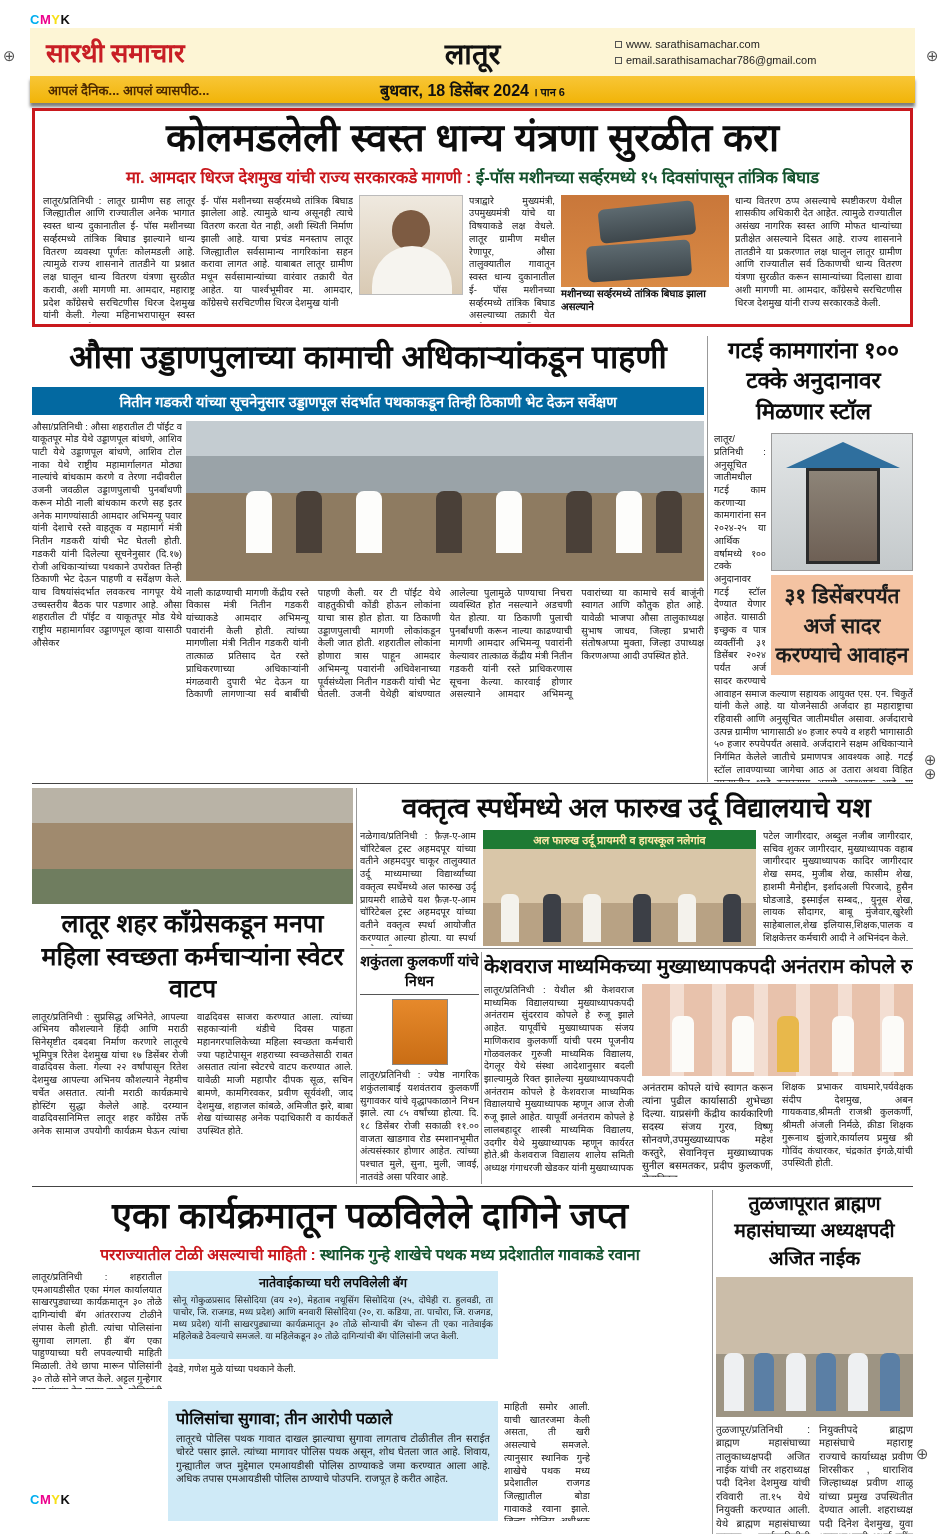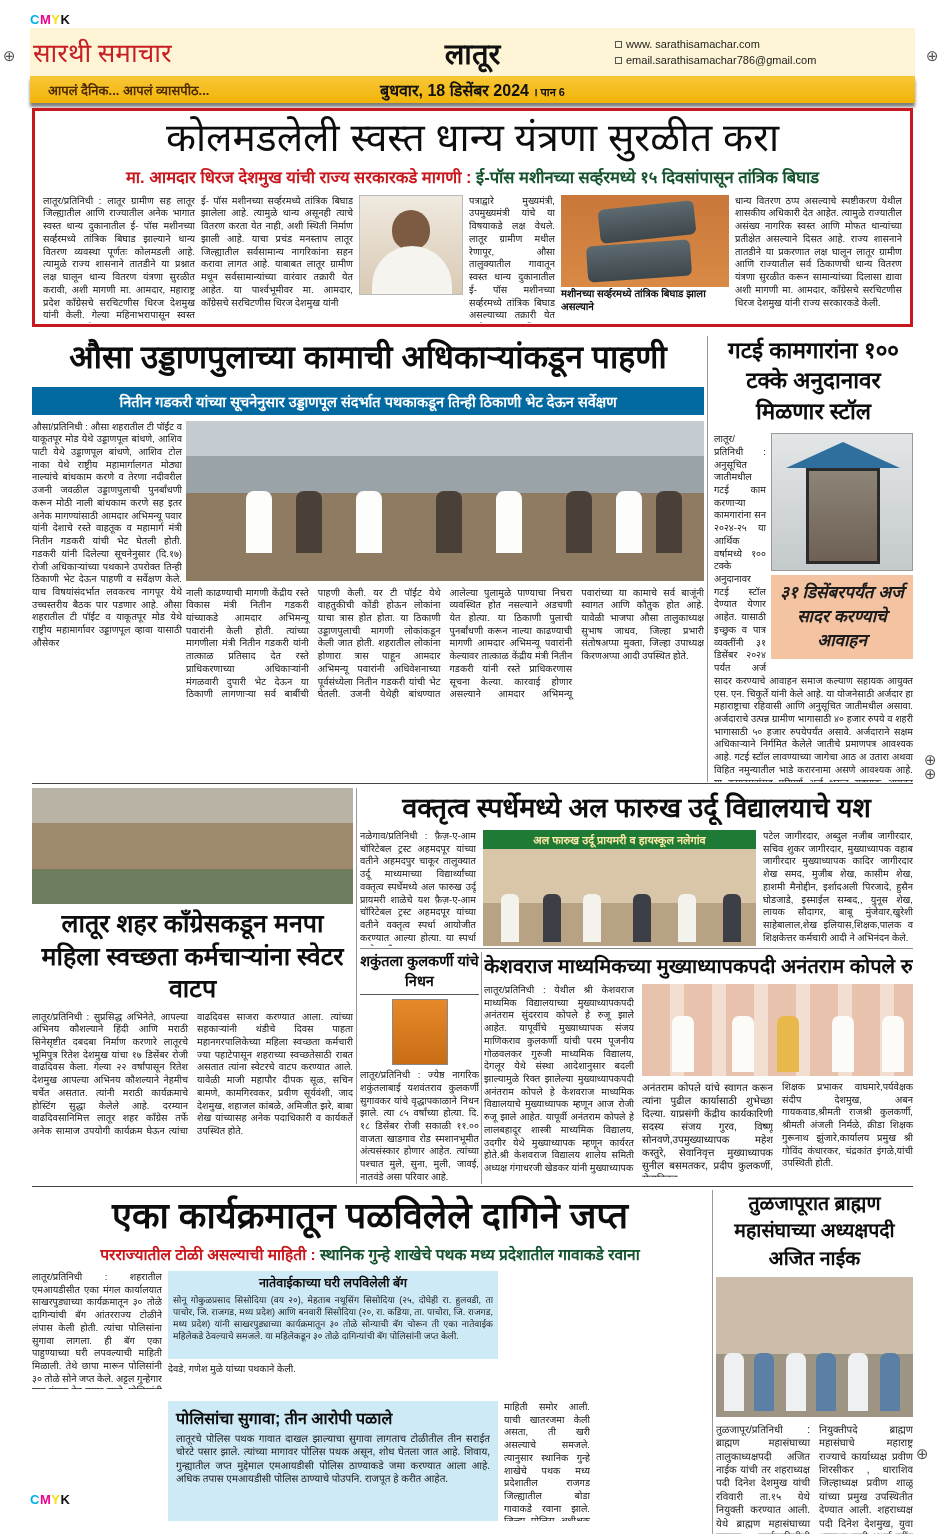--- a/index.html
+++ b/index.html
@@ -8,39 +8,39 @@
   #paper { position:relative; width:945px; height:1538px; background:#ffffff; margin:0 auto; overflow:hidden; }
 
   .cmyk { position:absolute; font-weight:bold; font-size:13px; letter-spacing:0.5px; }
   .cmyk b:nth-child(1){color:#00aeef;} .cmyk b:nth-child(2){color:#ec008c;}
   .cmyk b:nth-child(3){color:#f7e017;} .cmyk b:nth-child(4){color:#111;}
 
   .regmark { position:absolute; width:15px; height:15px; color:#555; font-size:15px; line-height:15px; }
 
   
   .cream { position:absolute; left:30px; top:28px; width:885px; height:48px; background:#fdf5d5; display:flex; align-items:center; }
-  .brand { width:300px; padding-left:3px; color:#c81e25; font-weight:normal; font-size:26px; font-family:"Liberation Serif","DejaVu Serif",serif; }
+  .brand { width:300px; padding-left:16px; color:#c81e25; font-weight:bold; font-size:26px; font-family:"Liberation Serif","DejaVu Serif",serif; }
   .city  { flex:1; text-align:center; font-weight:bold; font-size:29px; color:#111; }
   .mast-right { width:300px; font-size:11px; color:#222; line-height:1.5; padding-right:10px; }
   .mast-right .ic { display:inline-block; width:7px; height:7px; border:1px solid #555; margin-right:4px; }
   .gold { position:absolute; left:30px; top:76px; width:885px; height:27px; background:linear-gradient(#f8c637,#f1b408); box-shadow:0 4px 3px rgba(0,0,0,.5); display:flex; align-items:center; }
   .tagline { width:300px; padding-left:18px; font-weight:bold; font-size:13px; color:#4d2a00; }
   .dateline { flex:1; text-align:center; font-weight:bold; font-size:16px; color:#111; }
   .dateline .pg { font-size:11px; font-weight:bold; }
 
   
   .jt { text-align:justify; font-size:9.5px; line-height:1.34; color:#1a1a1a; overflow:hidden; }
   .cap { font-weight:bold; font-size:10px; line-height:1.3; color:#111; }
   .hrule { position:absolute; height:1px; background:#444; }
   .vrule { position:absolute; width:1px; background:#999; }
   .ph { position:relative; overflow:hidden; background:linear-gradient(135deg,#aab3b8,#7a6f5e); }
 
   
   .lead-box { position:absolute; left:32px; top:108px; width:881px; height:219px; border:3px solid #c9181d; padding:3px 8px; overflow:hidden; }
-  .lead-hl { text-align:center; font-weight:normal; font-size:39px; line-height:1.25; color:#0d0d0d; white-space:nowrap; overflow:hidden; }
+  .lead-hl { text-align:center; font-weight:bold; font-size:39px; line-height:1.25; color:#0d0d0d; white-space:nowrap; overflow:hidden; }
   .lead-kick { text-align:center; font-size:16.5px; font-weight:bold; white-space:nowrap; overflow:hidden; margin-top:2px; }
   .red { color:#c9181d; } .blk { color:#14532d; }
   .lead-body { display:flex; gap:6px; margin-top:7px; height:128px; }
   .lead-body .c1{width:152px;} .lead-body .c2{width:152px;} .lead-body .c3{width:86px;} .lead-body .c4{flex:1;}
   .portrait { width:104px; height:100px; background:linear-gradient(#efe9df,#d9cab4); border:1px solid #bbb; }
   .portrait .head{position:absolute; left:32px; top:14px; width:38px; height:40px; border-radius:50% 50% 46% 46%; background:#7d5b42;}
   .portrait .torso{position:absolute; left:12px; top:50px; width:80px; height:50px; border-radius:40px 40px 0 0; background:#f6f4ef;}
   .machwrap { width:168px; }
   .machine-photo { width:168px; height:92px; background:linear-gradient(#c9773a,#d98a45); }
   .machine-photo i { position:absolute; display:block; background:linear-gradient(#5d6a70,#3e474c); border-radius:6px; }
@@ -56,21 +56,21 @@
   .ausa-cols { column-count:4; column-gap:9px; height:178px; margin-top:6px; }
 
   
   .gatai { position:absolute; left:714px; top:336px; width:199px; height:446px; overflow:hidden; }
   .gatai-hl { font-weight:bold; font-size:22.5px; line-height:1.35; text-align:center; color:#0d0d0d; }
   .gatai-body { margin-top:6px; }
   .gatai-float { float:right; width:142px; margin:0 0 4px 5px; }
   .stall-photo { width:142px; height:138px; background:linear-gradient(#e3e6e7,#c4c9cb); border:1px solid #999; }
   .stall-photo .roof { position:absolute; left:14px; top:8px; width:0; height:0; border-left:57px solid transparent; border-right:57px solid transparent; border-bottom:26px solid #2f6f9e; }
   .stall-photo .door { position:absolute; left:34px; top:34px; width:74px; height:96px; background:linear-gradient(#8d8478,#6e6055); border:3px solid #2b2b2b; }
-  .peach { margin-top:4px; background:#f4c3a2; color:#1c1c1c; font-weight:bold; font-size:17px; text-align:center; padding:6px 4px; line-height:1.4;font-style:italic; }
+  .peach { margin-top:4px; background:#f4c3a2; color:#1c1c1c; font-weight:bold; font-size:21px; text-align:center; padding:6px 4px; line-height:1.4; }
 
   
   .sweater { position:absolute; left:32px; top:788px; width:321px; height:396px; overflow:hidden; }
   .sweater-photo { width:100%; height:116px; background:linear-gradient(#b9b3a6 0 30%,#a08a6e 30% 70%,#6f7d5f 70% 100%); }
   .kickline { display:flex; align-items:center; gap:6px; margin-top:5px; }
   .kick-txt { font-weight:bold; font-size:15.5px; white-space:nowrap; color:#111; }
   .kick-bar { flex:1; height:8px; background:linear-gradient(90deg,#e86a00,#ffd9b0); }
   .sweater-hl { font-weight:bold; font-size:25px; line-height:1.3; text-align:center; margin-top:3px; color:#0d0d0d; }
   .sweater-cols { column-count:2; column-gap:9px; height:190px; margin-top:6px; }
 

